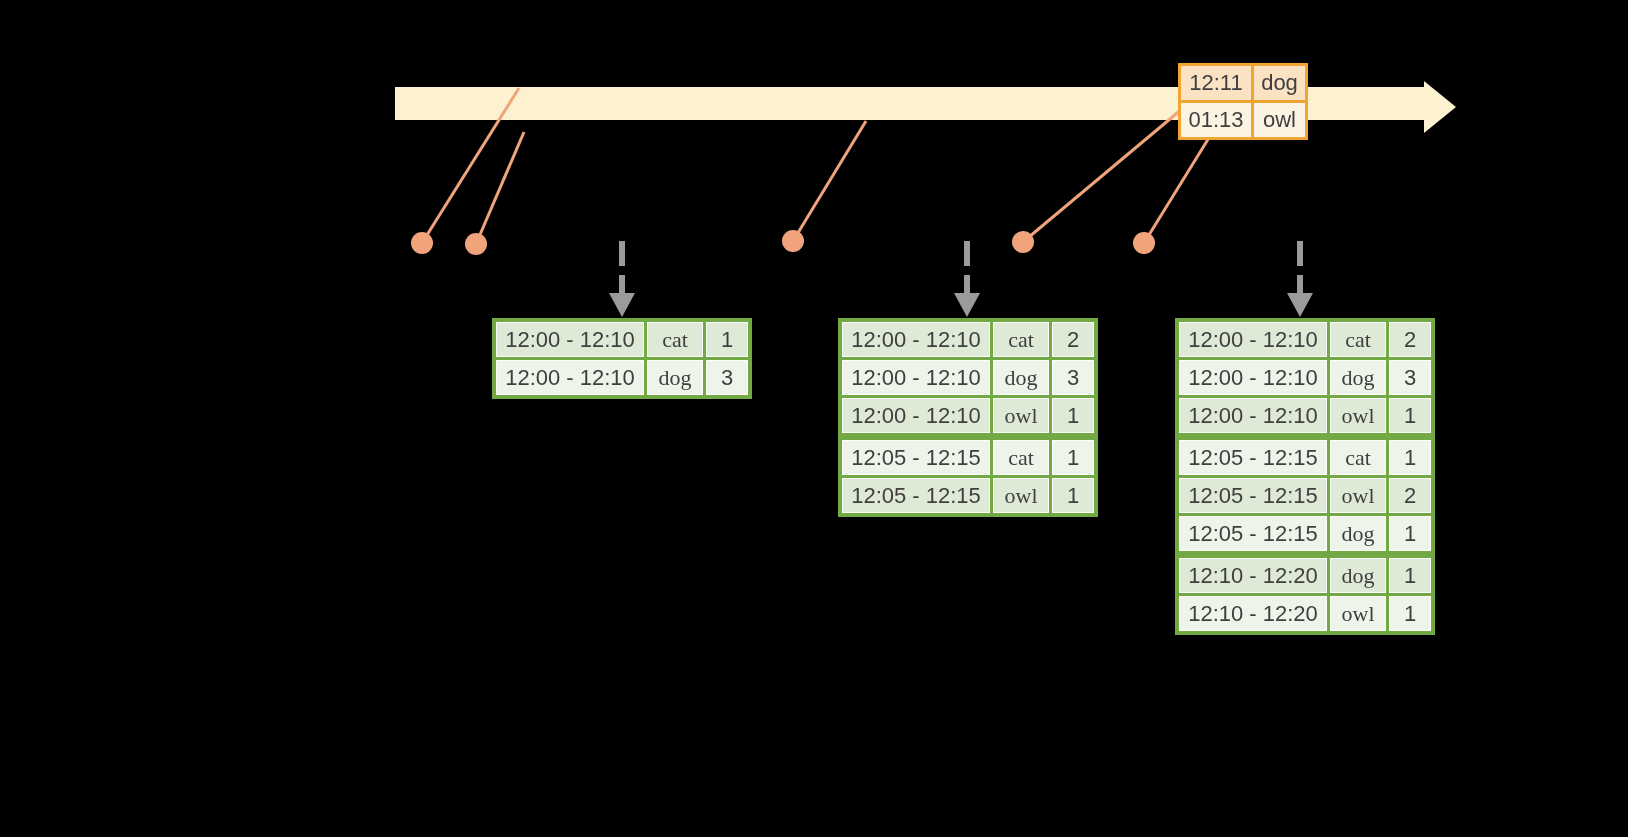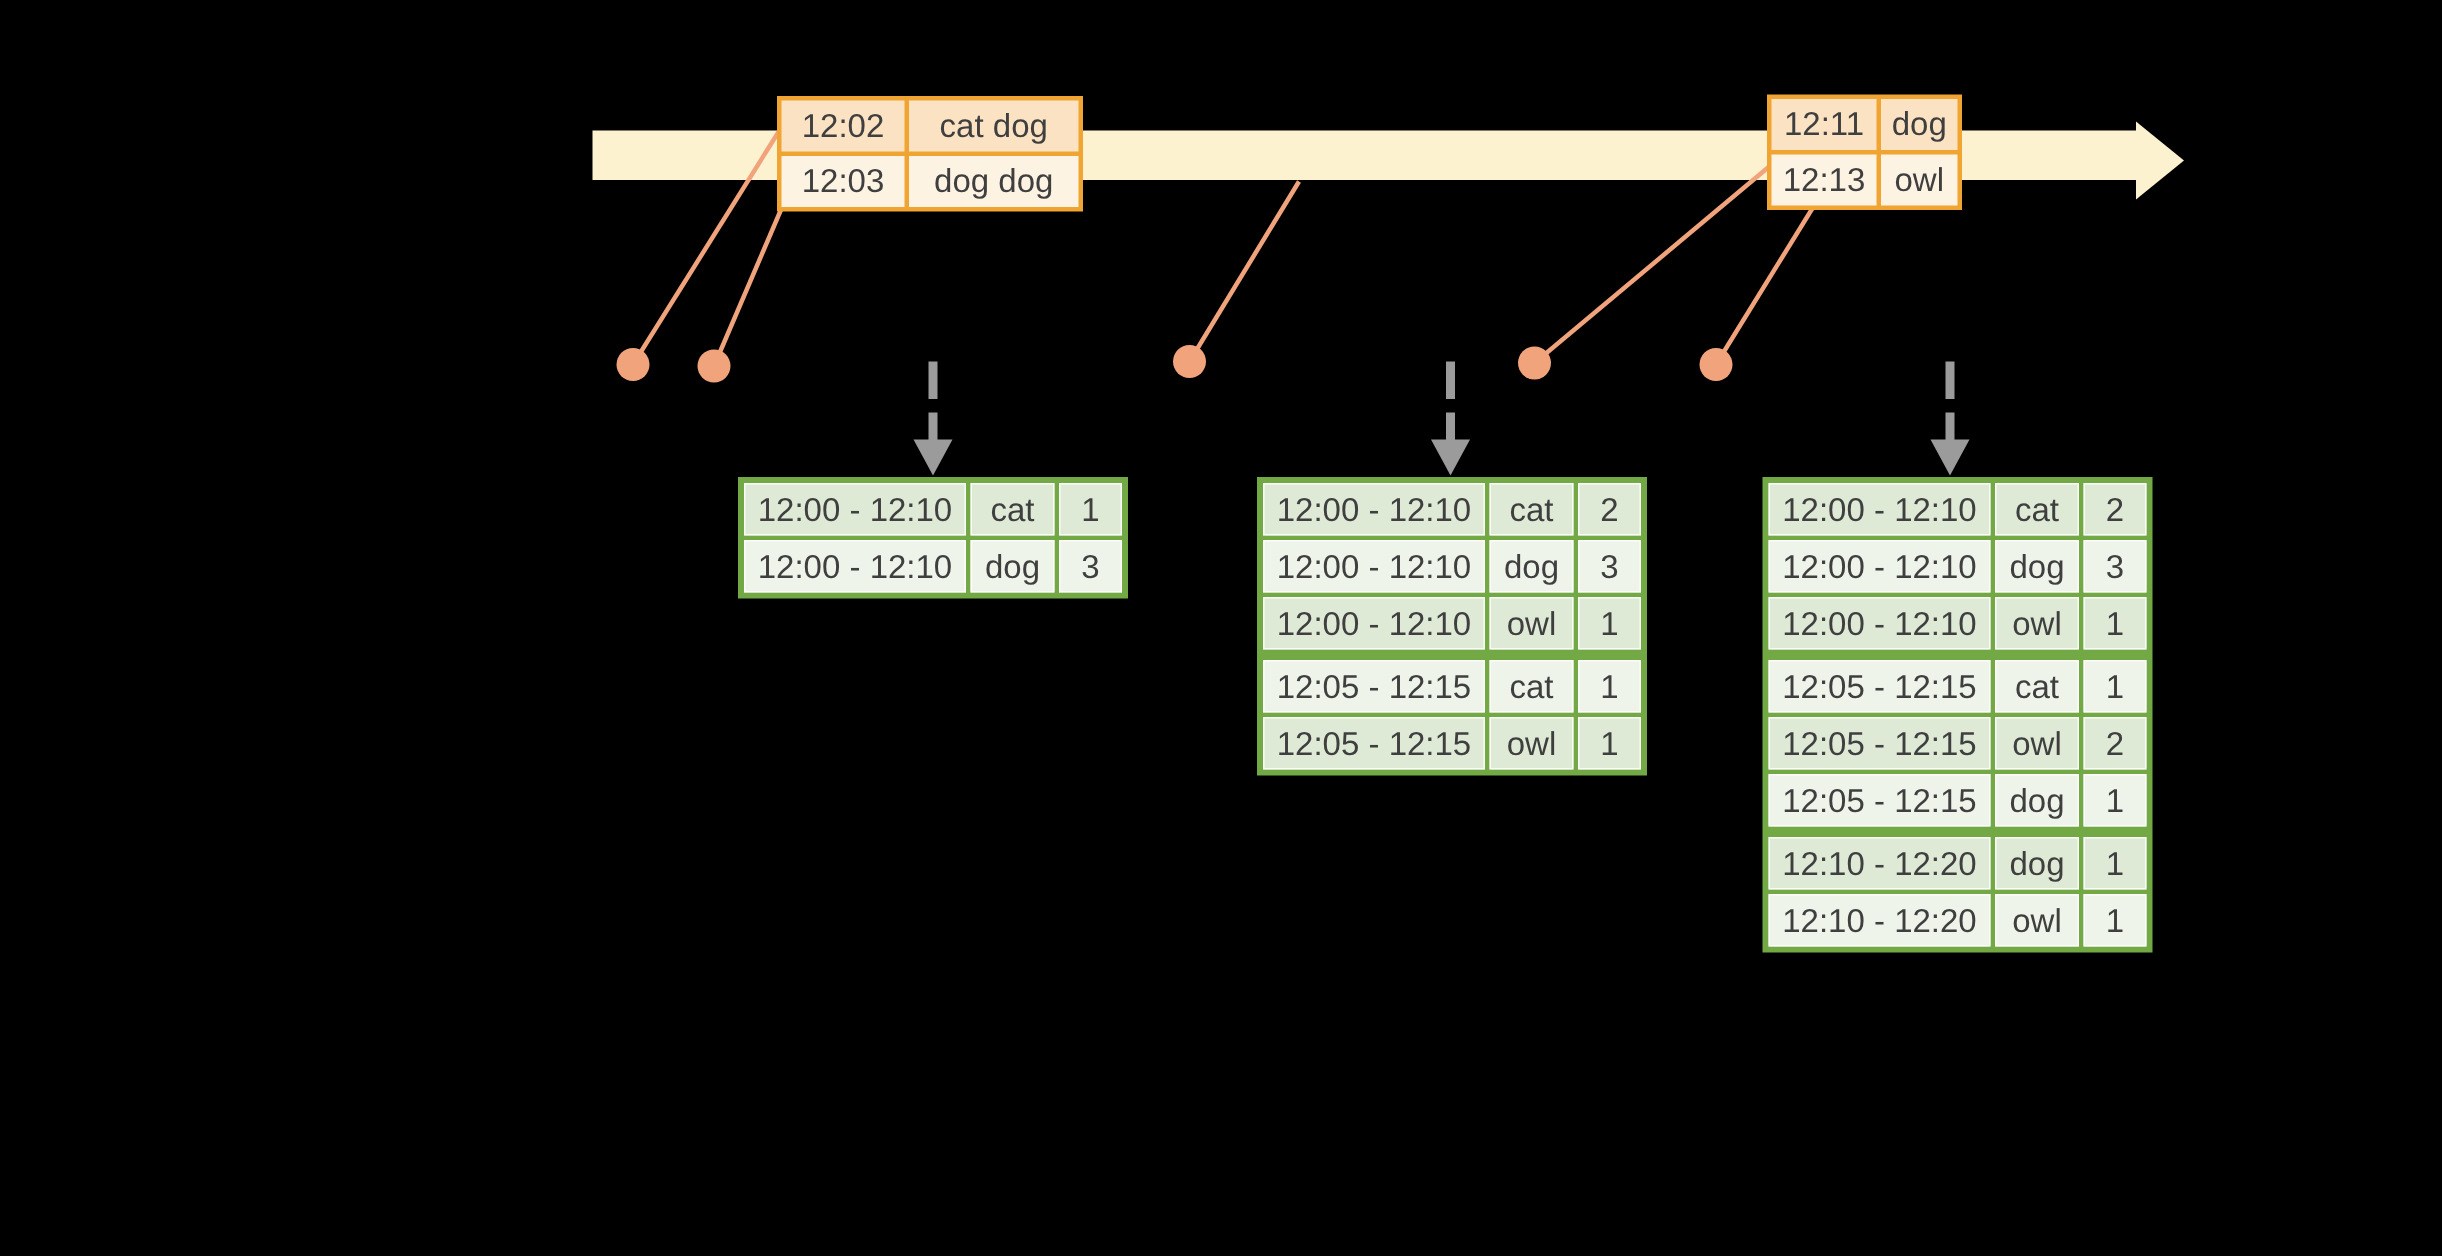--- a/index.html
+++ b/index.html
@@ -35,21 +35,21 @@
   .result-table .row{display:flex;gap:3px;}
   .result-table .row.group-start{margin-top:4px;}
   .result-table .cell{
     box-sizing:border-box;border:1px solid rgba(255,255,255,.85);
     display:flex;align-items:center;justify-content:center;
     height:35px;font-size:22px;color:var(--text);
   }
   .result-table .row:nth-of-type(odd) .cell{background:var(--result-cell-dark);}
   .result-table .row:nth-of-type(even) .cell{background:var(--result-cell-light);}
   .result-table .window{width:148px;}
-  .result-table .word{width:56px;}
+  .result-table .word{width:56px;font-family:Liberation Serif, serif;}
   .result-table .count{width:42px;}
 </style>
 </head>
 <body>
 
 <div class="stage">
 
   <svg class="layer" width="1628" height="837" viewBox="0 0 1628 837">
 
     <rect x="395" y="87" width="1030" height="33" style="fill:var(--timeline)"></rect>
@@ -80,43 +80,31 @@
         <line x1="967" y1="241" x2="967" y2="294" style="stroke:var(--trigger-arrow);stroke-width:6;stroke-dasharray:25 9"></line>
         <polygon points="954,293 980,293 967,317" style="fill:var(--trigger-arrow)"></polygon>
       </g>
       <g>
         <line x1="1300" y1="241" x2="1300" y2="294" style="stroke:var(--trigger-arrow);stroke-width:6;stroke-dasharray:25 9"></line>
         <polygon points="1287,293 1313,293 1300,317" style="fill:var(--trigger-arrow)"></polygon>
       </g>
     </g>
   </svg>
 
-  <div class="event-table ev-a" style="left:518px;top:64px">
-
-      <div class="row">
-        <div class="cell time">12:02</div>
-        <div class="cell words">cat dog</div>
-      </div>
-
-      <div class="row">
-        <div class="cell time">12:03</div>
-        <div class="cell words">dog dog</div>
-      </div>
-    </div>
 
 
   <div class="event-table ev-c" style="left:1178px;top:63px">
 
       <div class="row">
         <div class="cell time">12:11</div>
         <div class="cell words">dog</div>
       </div>
 
       <div class="row">
-        <div class="cell time">12:13</div>
+        <div class="cell time">01:13</div>
         <div class="cell words">owl</div>
       </div>
     </div>
 
   <div class="result-table" style="left:492px;top:318px">
 
       <div class="row">
         <div class="cell window">12:00 - 12:10</div>
         <div class="cell word">cat</div>
         <div class="cell count">1</div>

